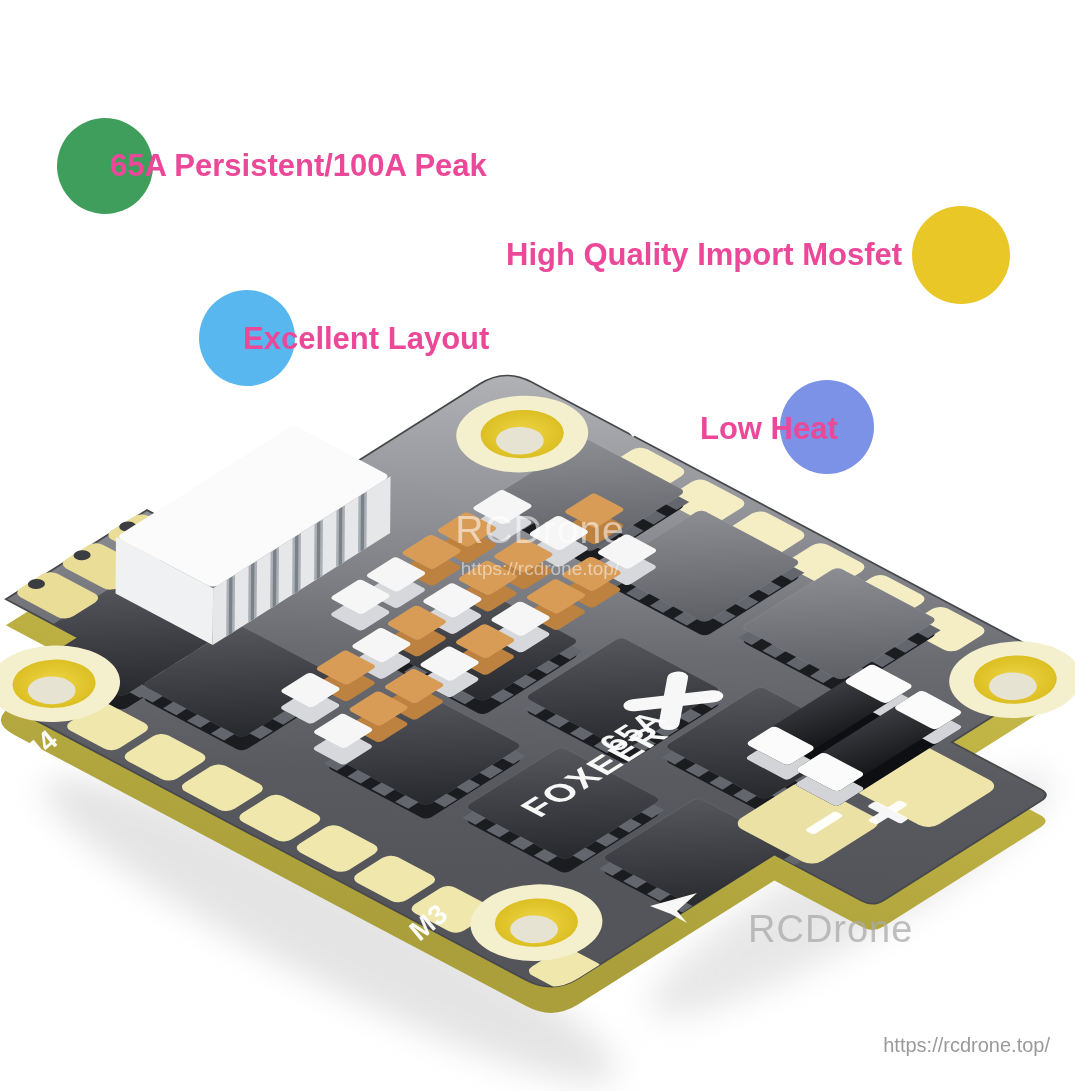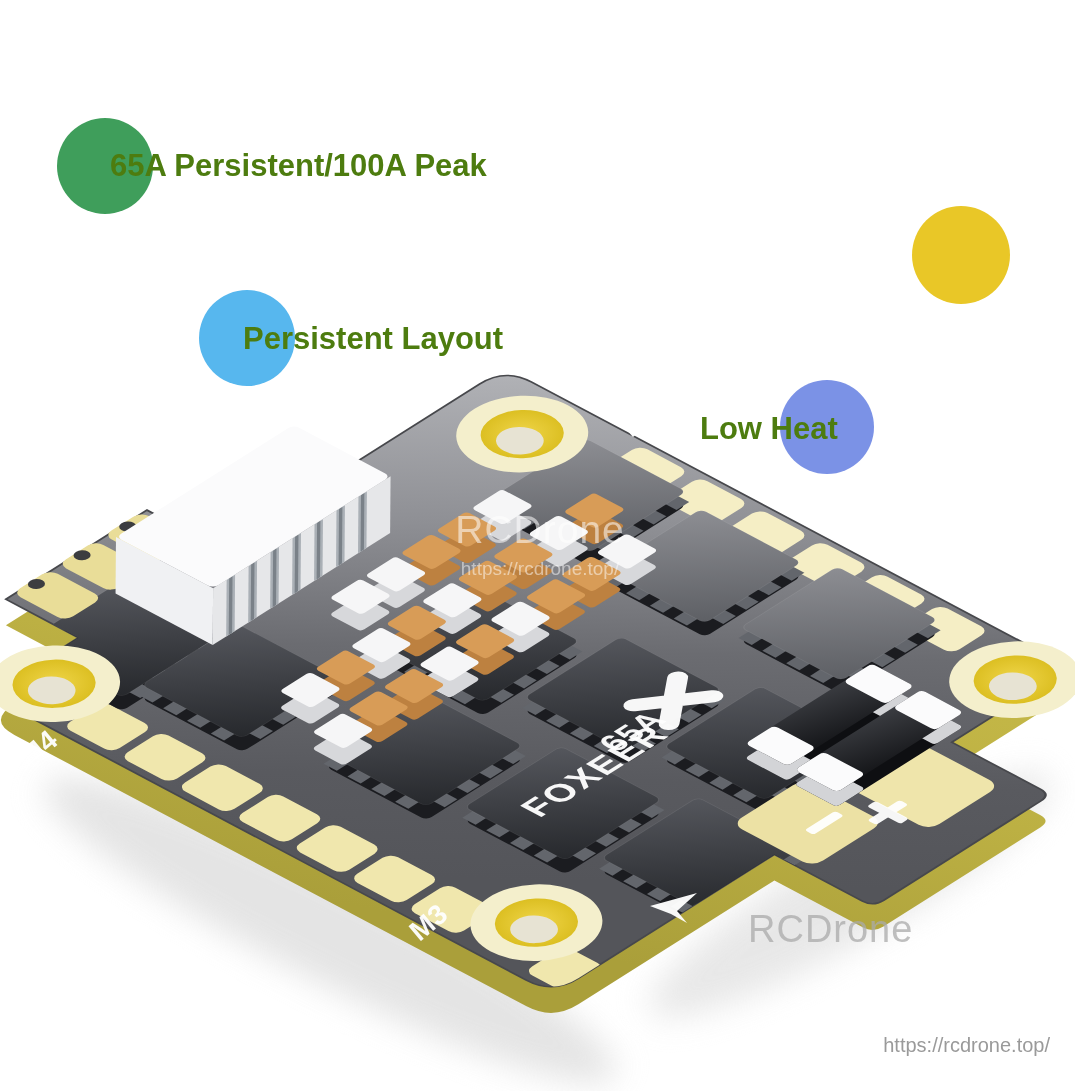--- a/index.html
+++ b/index.html
@@ -1,20 +1,20 @@
 <!DOCTYPE html>
 <html><head>
 <meta charset="utf-8">
 <style>
   html,body{margin:0;padding:0;background:#fff;}
   #stage{position:relative;width:1075px;height:1091px;background:#ffffff;overflow:hidden;
          font-family:"Liberation Sans", sans-serif;}
   #stage svg{position:absolute;left:0;top:0;}
   .dot{position:absolute;border-radius:50%;}
-  .callout-label{position:absolute;font-weight:bold;font-size:31px;color:#4d7c0f;white-space:nowrap;}
+  .callout-label{position:absolute;font-weight:bold;font-size:31px;color:#ec4899;white-space:nowrap;}
   .wm-center{position:absolute;left:415px;top:508px;width:250px;text-align:center;color:rgba(255,255,255,0.55);}
   .wm-center .wm-big{font-size:39px;letter-spacing:1px;}
   .wm-center .wm-small{font-size:19px;margin-top:6px;color:rgba(255,255,255,0.50);}
   .wm-corner{position:absolute;left:748px;top:908px;font-size:38px;color:rgba(170,170,170,0.75);letter-spacing:1px;}
   .footer-url{position:absolute;right:25px;top:1034px;font-size:20px;color:#9a9a9a;}
   .sk-text{fill:#ffffff;font-weight:bold;opacity:0.96;}
 </style>
 </head>
 <body>
 
@@ -335,23 +335,24 @@
     <text class="sk-text" x="38" y="758" font-size="28" text-anchor="middle" transform="rotate(-40 38 748)" font-family="Liberation Sans, sans-serif">M4</text>
     <text class="sk-text" x="428" y="932" font-size="28" text-anchor="middle" transform="rotate(-40 428 922)" font-family="Liberation Sans, sans-serif">M3</text>
 
     <path d="M650,906 L697,893 L677,911 L687,923 L671,914 Z" fill="#ffffff" opacity="0.96"></path>
   </svg>
 
   <div class="dot" style="left:57px;top:118px;width:96px;height:96px;background:#3f9e5b;"></div>
   <div class="callout-label" style="left:110px;top:148px;">65A Persistent/100A Peak</div>
 
   <div class="dot" style="left:912px;top:206px;width:98px;height:98px;background:#e9c727;"></div>
+  <div class="callout-label" style="left:506px;top:237px;">High Quality Import Mosfet</div>
 
   <div class="dot" style="left:199px;top:290px;width:96px;height:96px;background:#57b7ee;"></div>
-  <div class="callout-label" style="left:243px;top:321px;">Persistent Layout</div>
+  <div class="callout-label" style="left:243px;top:321px;">Excellent Layout</div>
 
   <div class="dot" style="left:780px;top:380px;width:94px;height:94px;background:#7b92e6;"></div>
   <div class="callout-label" style="left:700px;top:411px;">Low Heat</div>
 
   <div class="wm-center">
     <div class="wm-big">RCDrone</div>
     <div class="wm-small">https://rcdrone.top/</div>
   </div>
   <div class="wm-corner">RCDrone</div>
   <div class="footer-url">https://rcdrone.top/</div>

